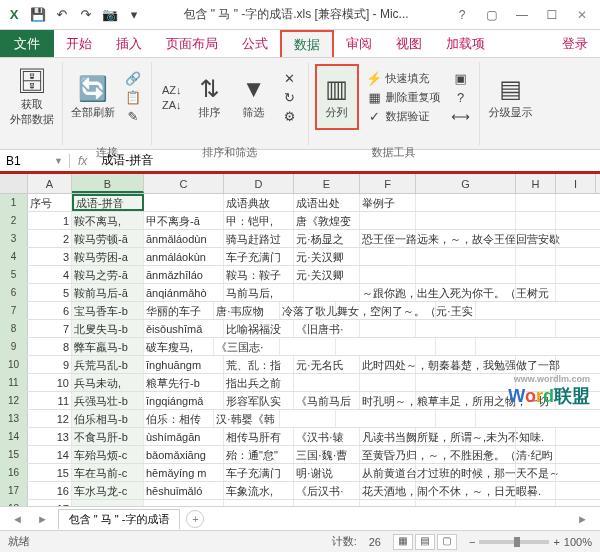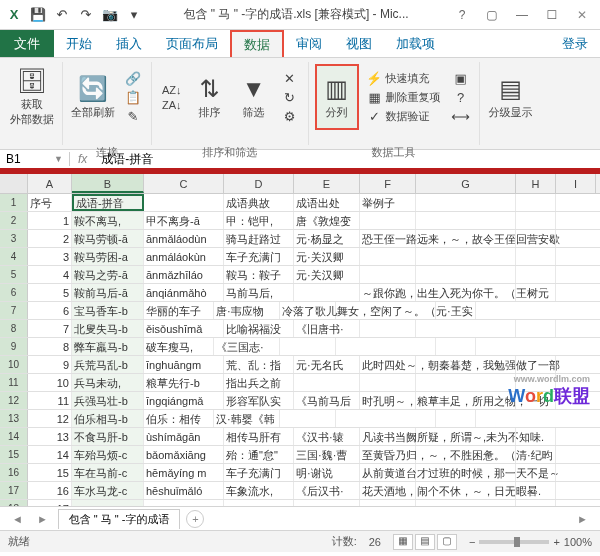--- a/index.html
+++ b/index.html
@@ -8,35 +8,35 @@
 .titlebar { height: 30px; background: #fff; border-bottom: 1px solid #d4d4d4; display: flex; align-items: center; padding: 0 4px; }
 .qa-group { display: flex; gap: 4px; align-items: center; }
 .qa-btn { width: 20px; height: 20px; display: flex; align-items: center; justify-content: center; color: #444; font-size: 13px; }
 .titlebar-title { flex: 1; text-align: center; color: #444; font-size: 12px; white-space: nowrap; overflow: hidden; }
 .win-controls { display: flex; gap: 2px; }
 .win-btn { width: 28px; height: 22px; display: flex; align-items: center; justify-content: center; color: #666; font-size: 12px; }
 .win-btn.close { color: #888; }
 
 .menubar { height: 28px; background: #fff; display: flex; align-items: stretch; border-bottom: 1px solid #d4d4d4; }
 .menu-file { background: #217346; color: #fff; padding: 0 14px; display: flex; align-items: center; font-size: 13px; }
-.menu-tab { padding: 0 12px; display: flex; align-items: center; color: #0369a1; font-size: 13px; cursor: pointer; }
+.menu-tab { padding: 0 12px; display: flex; align-items: center; color: #be185d; font-size: 13px; cursor: pointer; }
 .menu-tab.active { color: #217346; border: 2px solid #e74c3c; border-bottom: none; background: #f3f3f3; }
 
 .ribbon { height: 92px; background: #f3f3f3; border-bottom: 1px solid #d4d4d4; display: flex; padding: 4px 2px; }
 .ribbon-group { display: flex; flex-direction: column; align-items: center; border-right: 1px solid #e0e0e0; padding: 2px 6px; }
 .ribbon-group-content { flex: 1; display: flex; align-items: center; gap: 4px; }
 .ribbon-group-label { font-size: 11px; color: #666; margin-top: 15px; }
 .big-btn { display: flex; flex-direction: column; align-items: center; justify-content: center; width: 48px; height: 66px; cursor: pointer; font-size: 11px; color: #444; }
 .big-btn .icon { font-size: 24px; margin-bottom: 2px; }
 .big-btn.highlighted { border: 2px solid #e74c3c; background: #e8f0e8; }
 .small-btn-col { display: flex; flex-direction: column; gap: 1px; font-size: 11px; color: #444; }
 .small-btn { display: flex; align-items: center; gap: 3px; padding: 1px 4px; cursor: pointer; white-space: nowrap; }
 .small-icon { width: 16px; height: 16px; display: inline-flex; align-items: center; justify-content: center; font-size: 13px; }
 
-.namebox-row { height: 24px; display: flex; align-items: center; border-bottom: 6px solid #b91c1c; background: #fff; }
+.namebox-row { height: 24px; display: flex; align-items: center; border-bottom: 3px solid #b91c1c; background: #fff; }
 .namebox { width: 70px; border-right: 1px solid #ccc; padding: 0 6px; font-size: 12px; display: flex; align-items: center; justify-content: space-between; }
 .fx-label { padding: 0 8px; color: #888; font-style: italic; }
 .formula-bar { flex: 1; padding: 0 6px; font-size: 12px; }
 
 .grid-area { height: 332px; overflow: hidden; position: relative; background: #fff; }
 .col-headers { display: flex; height: 20px; background: #f0f0f0; border-bottom: 1px solid #ccc; }
 .corner { width: 28px; border-right: 1px solid #ccc; background: #e8e8e8; }
 .col-h { border-right: 1px solid #ccc; text-align: center; font-size: 11px; color: #444; line-height: 20px; }
 .col-h.sel { background: #d4e6d4; border-bottom: 2px solid #217346; }
 .col-A { width: 44px; } .col-B { width: 72px; } .col-C { width: 80px; } .col-D { width: 70px; } .col-E { width: 66px; } .col-F { width: 56px; } .col-G { width: 100px; } .col-H { width: 40px; } .col-I { width: 40px; }
@@ -44,21 +44,21 @@
 .rows { }
 .row { display: flex; height: 18px; border-bottom: 1px solid #e0e0e0; }
 .row-h { width: 28px; background: #f0f0f0; border-right: 1px solid #ccc; text-align: center; font-size: 10px; color: #444; line-height: 18px; }
 .row-h.sel { background: #d4e6d4; }
 .cell { border-right: 1px solid #e8e8e8; font-size: 11px; color: #333; line-height: 18px; padding: 0 2px; overflow: hidden; white-space: nowrap; }
 .cell.sel-col { background: #eef5ee; }
 .cell.active { border: 2px solid #217346; line-height: 15px; }
 .cell.num { text-align: right; }
 
 .watermark { position: absolute; top: 200px; right: 10px; font-size: 18px; font-weight: bold; pointer-events: none; }
-.wm-w { color: #2a6fc9; } .wm-o { color: #e74c3c; } .wm-r { color: #f39c12; } .wm-d { color: #27ae60; } .wm-cn { color: #6d28d9; }
+.wm-w { color: #2a6fc9; } .wm-o { color: #e74c3c; } .wm-r { color: #f39c12; } .wm-d { color: #27ae60; } .wm-cn { color: #0f766e; }
 
 .sheet-tabs { height: 24px; background: #fff; border-top: 1px solid #d4d4d4; display: flex; align-items: center; padding: 0 8px; gap: 6px; font-size: 11px; }
 .tab-nav { color: #888; padding: 0 4px; }
 .sheet-tab { padding: 2px 10px; background: #fff; border: 1px solid #ccc; border-bottom: none; }
 .sheet-add { width: 18px; height: 18px; border: 1px solid #ccc; border-radius: 50%; text-align: center; line-height: 16px; color: #888; }
 
 .statusbar { height: 22px; background: #f3f3f3; border-top: 1px solid #d4d4d4; display: flex; align-items: center; padding: 0 8px; font-size: 11px; color: #555; gap: 12px; }
 .statusbar .spacer { flex: 1; }
 .view-btns { display: flex; gap: 2px; }
 .view-btn { width: 20px; height: 16px; border: 1px solid #ccc; background: #fff; font-size: 10px; text-align: center; }
@@ -86,20 +86,21 @@
     <span class="win-btn">☐</span>
     <span class="win-btn close">✕</span>
   </div>
 </div>
 
 <div class="menubar">
   <div class="menu-file">文件</div>
   <div class="menu-tab">开始</div>
   <div class="menu-tab">插入</div>
   <div class="menu-tab">页面布局</div>
+  <div class="menu-tab">公式</div>
   <div class="menu-tab active">数据</div>
   <div class="menu-tab">审阅</div>
   <div class="menu-tab">视图</div>
   <div class="menu-tab">加载项</div>
   <div style="flex:1"></div>
   <div class="menu-tab">登录</div>
 </div>
 
 <div class="ribbon">
   <div class="ribbon-group">

